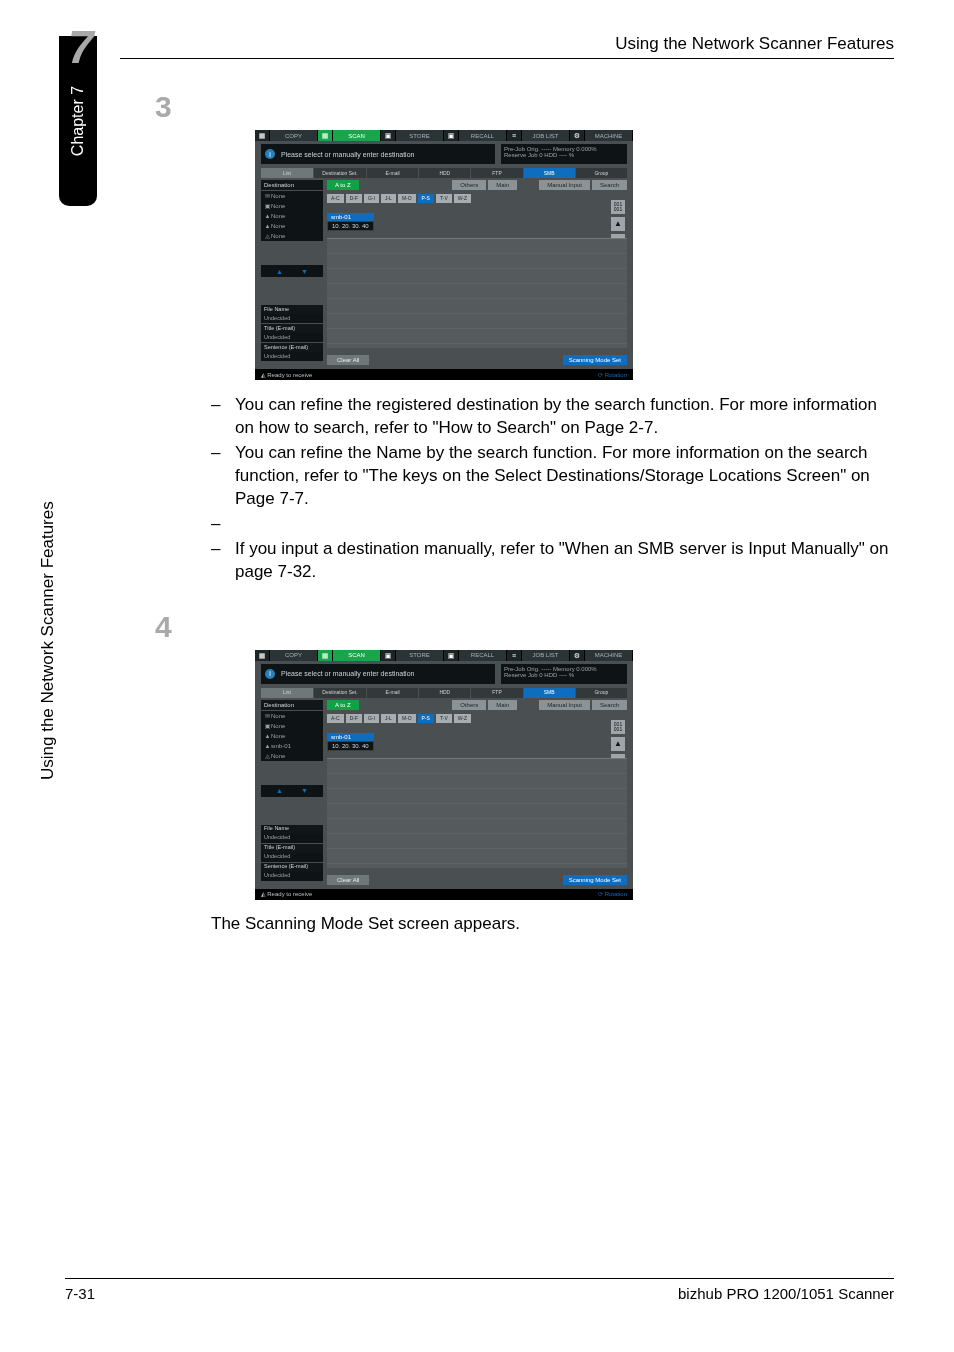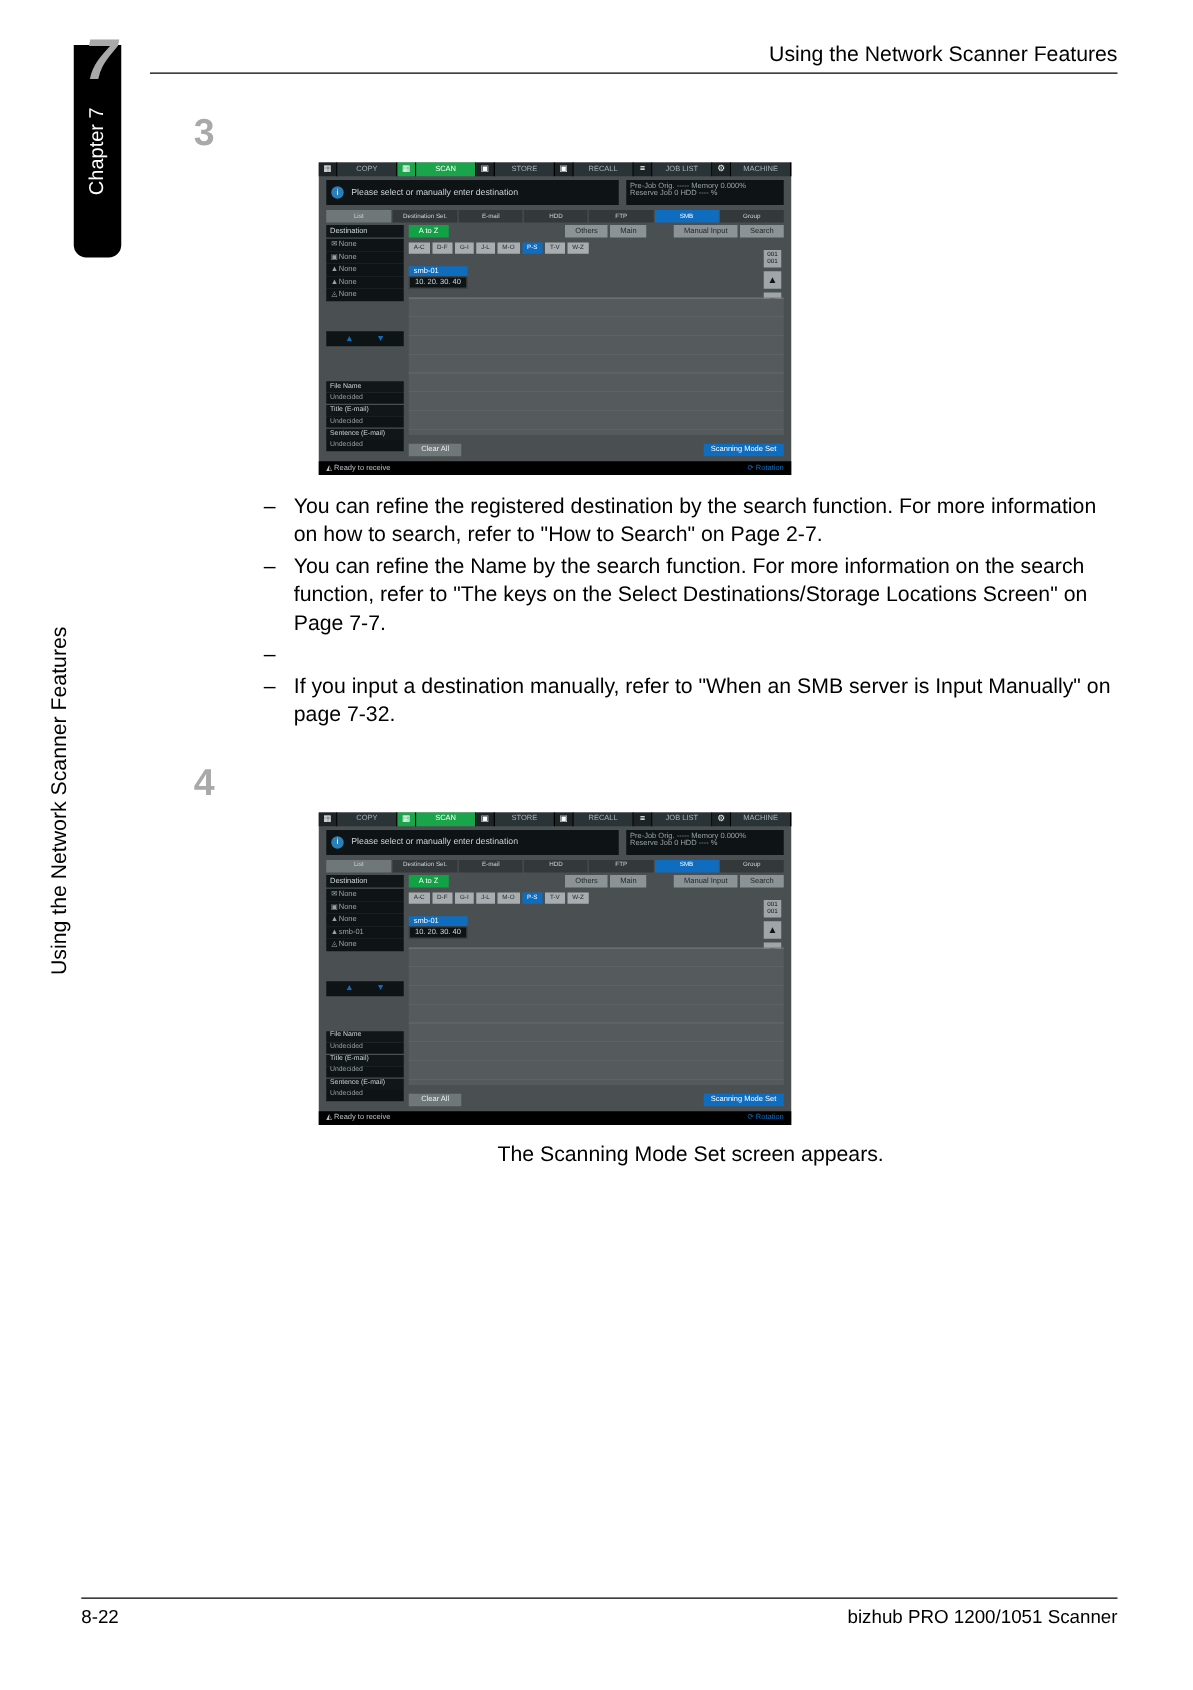--- a/index.html
+++ b/index.html
@@ -98,21 +98,20 @@
     display: flex;
     margin-bottom: 2px;
   }
   .bullets .dash {
     width: 24px;
     flex: 0 0 24px;
   }
   .para {
     margin: 14px 0 0 56px;
     font-size: 17px;
-    text-align: center;
   }
   .footer {
     position: absolute;
     left: 65px;
     right: 60px;
     bottom: 50px;
     display: flex;
     justify-content: space-between;
     font-size: 15px;
     border-top: 1px solid #000;
@@ -507,16 +506,16 @@
       <div class="statusbar">
         <span>◭ Ready to receive </span>
         <span class="r">⟳ Rotation</span>
       </div>
     </div>
 
     <div class="para">The Scanning Mode Set screen appears.</div>
   </div>
 
   <div class="footer">
-    <span>8-22</span>
+    <span>7-31</span>
     <span>bizhub PRO 1200/1051 Scanner</span>
   </div>
 </div>
 
 </body></html>

